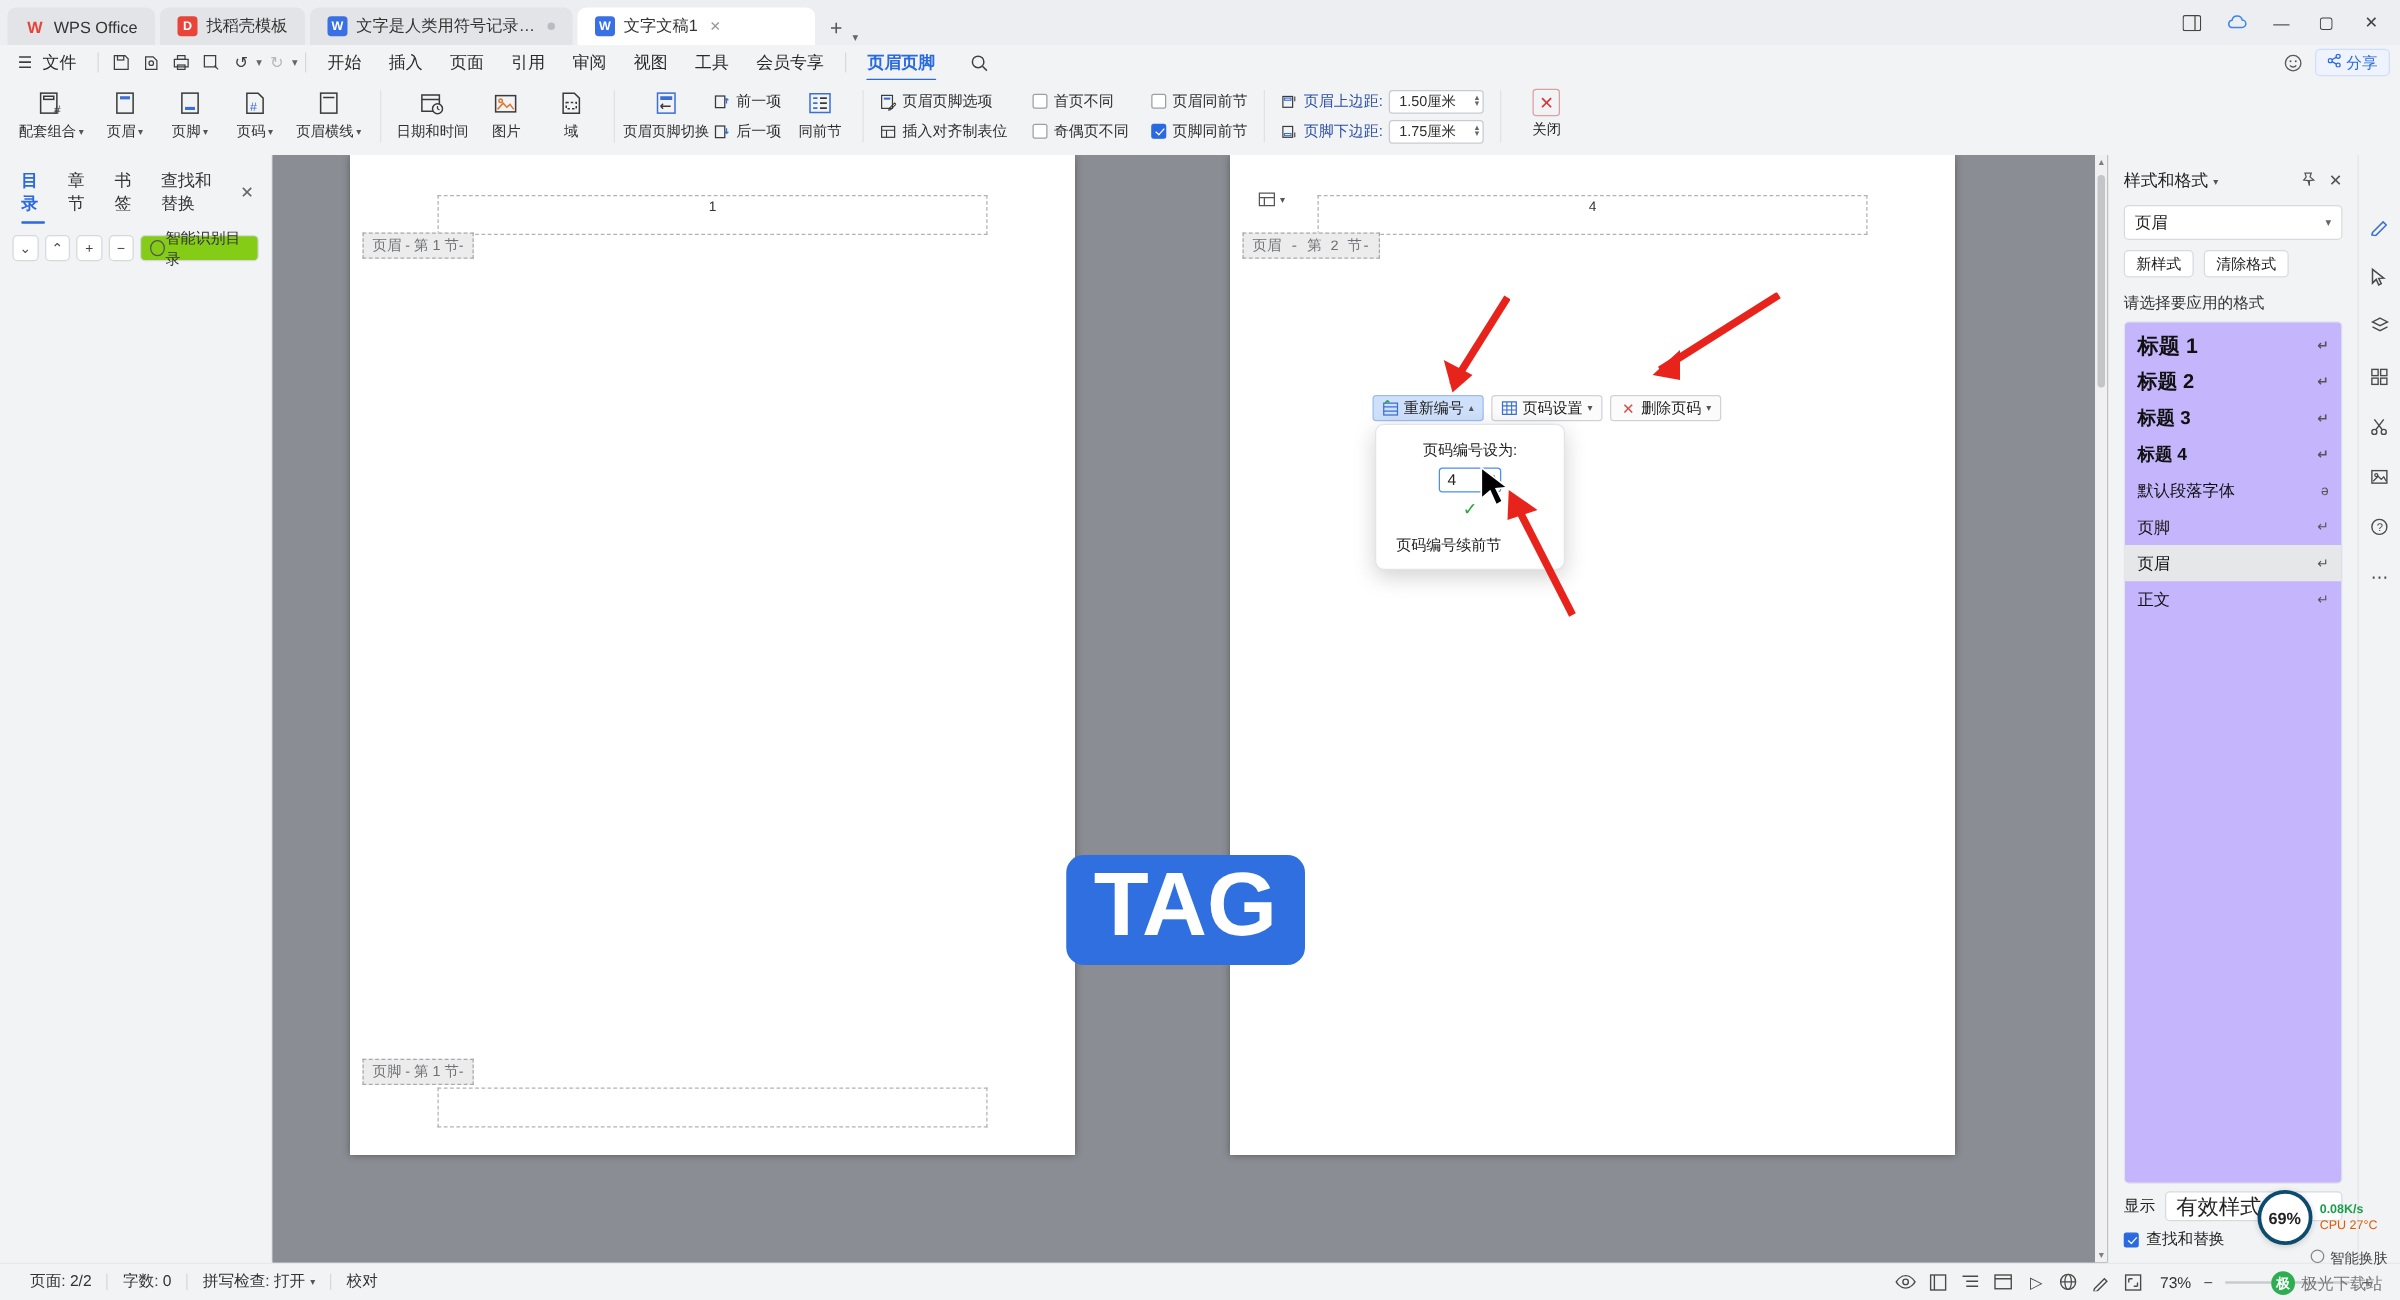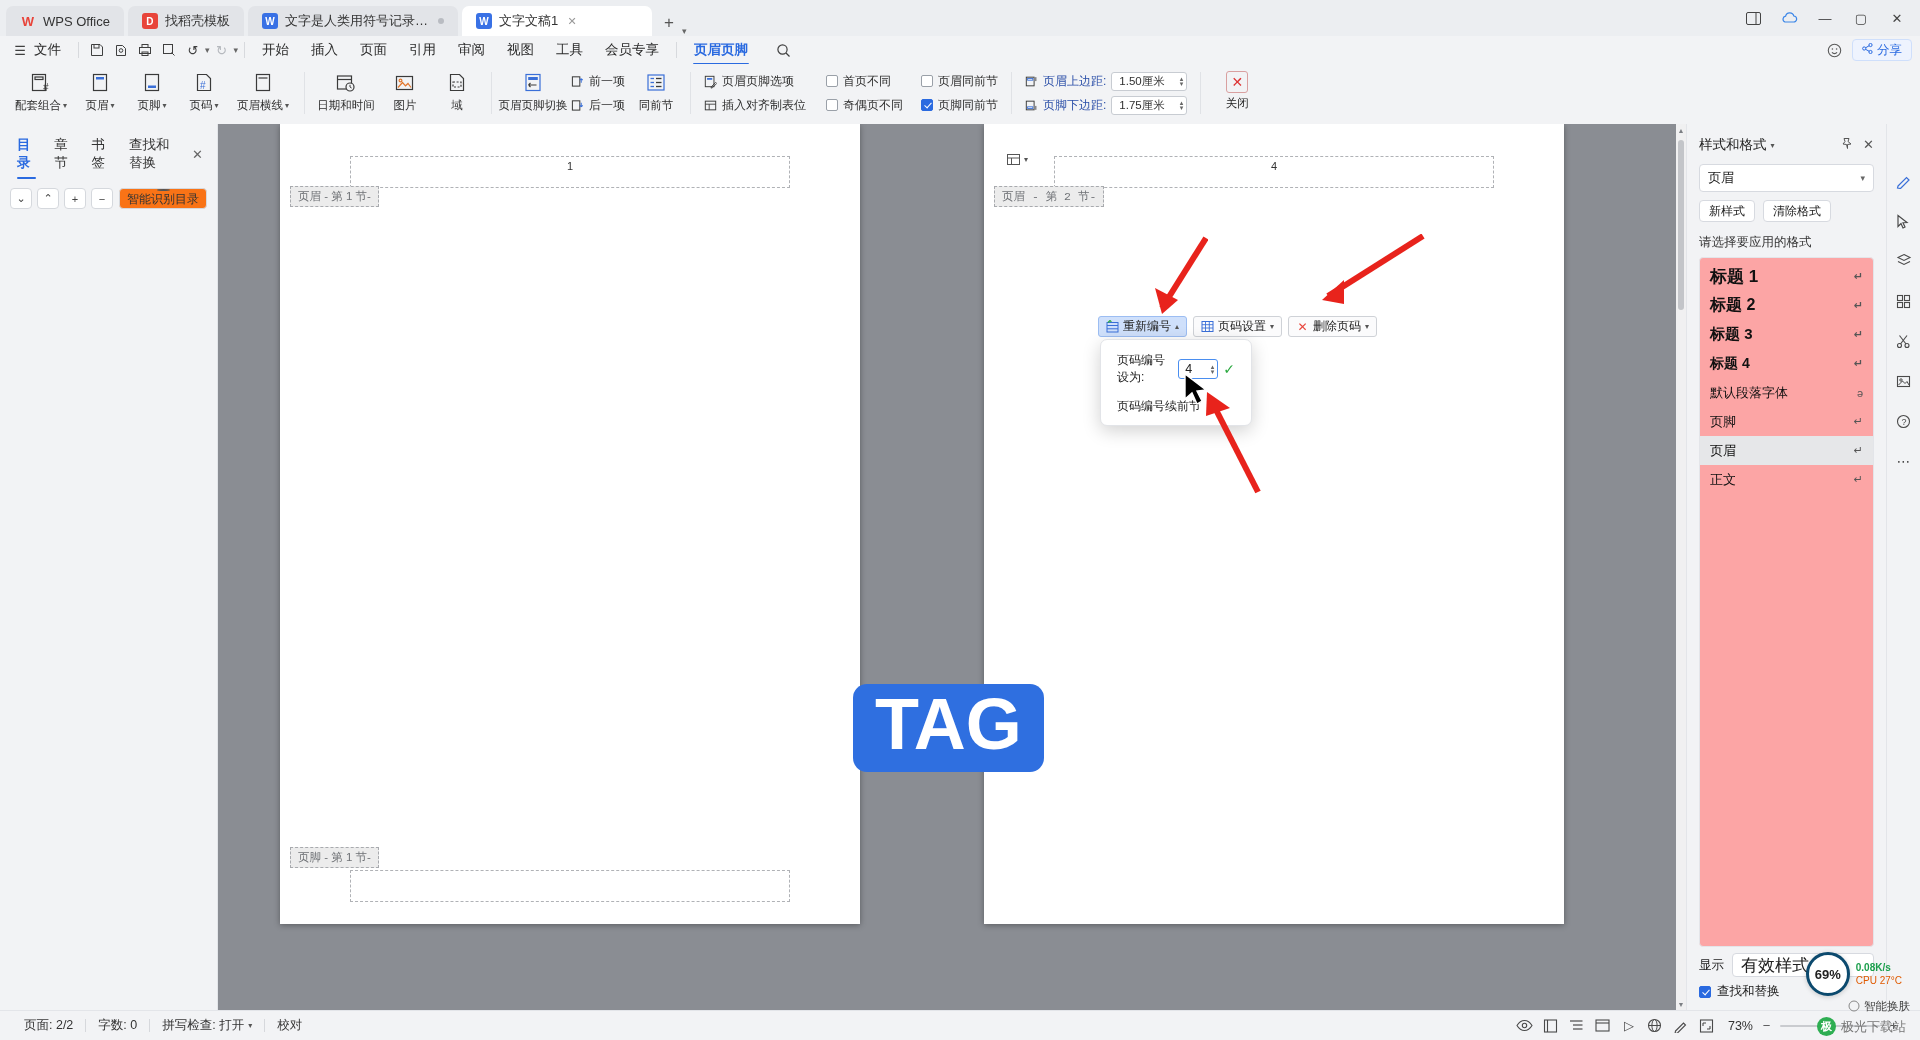--- a/index.html
+++ b/index.html
@@ -66,22 +66,22 @@
   
   #navpanel { width:218px; background:#f2f3f5; border-right:1px solid #e3e5e9; display:flex; flex-direction:column; }
   #navtabs { display:flex; align-items:center; gap:0; padding:10px 8px 4px 8px; font-size:13.5px;}
   .navtab{padding:2px 9px;color:#333;position:relative;}
   .navtab.active{color:#2a6ae0;font-weight:600;}
   .navtab.active::after{content:"";position:absolute;left:9px;right:9px;bottom:-5px;height:2px;background:#2a6ae0;border-radius:1px;}
   .navclose{margin-left:auto;padding:0 6px;color:#666;font-size:13px;}
   #navtools{display:flex;align-items:center;gap:5px;padding:10px 10px;}
   .ntbtn{width:22px;height:21px;border:1px solid #d5d8dd;border-radius:4px;background:#fff;display:flex;
          align-items:center;justify-content:center;font-size:11px;color:#444;}
-  .ntsmart{margin-left:auto;border:1px solid #d5d8dd;border-radius:4px;background:#f97316;height:21px;display:flex;
-           align-items:center;gap:0;padding:0 7px;font-size:12px;color:#333;flex-direction:column;}
+  .ntsmart{margin-left:auto;border:1px solid #d5d8dd;border-radius:4px;background:#84cc16;height:21px;display:flex;
+           align-items:center;gap:0;padding:0 7px;font-size:12px;color:#333;}
   .smico{width:13px;height:13px;border-radius:50%;border:1.3px solid #555;display:inline-block;position:relative;}
 
   
   #canvaswrap { flex:1; background:#8a8d93; position:relative; overflow:hidden;}
   #canvas { position:absolute; inset:0; background:#8a8d93; }
   .page { position:absolute; background:#fff; box-shadow:0 1px 6px rgba(0,0,0,.35); }
   .hdrzone { position:absolute; border:1px dashed #b0b2b6; }
   .hdrtag { position:absolute; background:#ececec; border:1px dashed #a8aaae; color:#6f7276;
             font-size:11.5px; padding:2px 7px; white-space:nowrap;}
   .pgnum { position:absolute; font-size:11px; color:#333; }
@@ -94,21 +94,21 @@
   #hftoolbar{position:absolute;display:flex;align-items:center;gap:6px;}
   .hfbtn{display:flex;align-items:center;gap:4px;height:21px;padding:0 7px;border:1px solid #cfd2d7;border-radius:3px;
          background:#fbfbfc;font-size:12px;color:#222;white-space:nowrap;}
   .hfbtn.sel{background:#cfe0fb;border-color:#9cbdf2;}
   .hfico{width:13px;height:13px;display:flex;align-items:center;justify-content:center;}
   .caretd{font-size:8px;color:#555;}
 
   
   #popup{position:absolute;background:#fff;border:1px solid #e2e4e8;border-radius:7px;
          box-shadow:0 5px 18px rgba(0,0,0,.18); padding:12px 16px 10px 16px; width:152px;}
-  .poprow{display:flex;align-items:center;gap:5px;font-size:12px;color:#222;}
+  .poprow{display:flex;align-items:center;gap:5px;font-size:12px;color:#222;flex-direction:column;}
   .popinput{border:1px solid #4a8ef0;border-radius:3px;background:#fff;height:20px;width:50px;display:flex;
             align-items:center;justify-content:space-between;padding:0 3px 0 6px;font-size:12.5px;}
   .popcheck{color:#2aa83f;font-size:14px;font-weight:bold;}
   .poplink{font-size:12px;color:#222;margin-top:12px;}
 
   
   .arrow{position:absolute;pointer-events:none;}
 
   
   #watermark{position:absolute;display:flex;align-items:center;gap:10px;}
@@ -121,21 +121,21 @@
   
   #rightpanel{width:200px;background:#f2f3f5;border-left:1px solid #e3e5e9;display:flex;flex-direction:column;}
   #rphead{display:flex;align-items:center;padding:12px 12px 8px 12px;font-size:13.5px;color:#222;gap:4px;}
   #rphead .rpicons{margin-left:auto;display:flex;gap:10px;color:#555;font-size:13px;}
   .rpselect{margin:2px 12px 0 12px;height:28px;border:1px solid #d7dae0;border-radius:4px;background:#fff;
             display:flex;align-items:center;padding:0 8px;font-size:13px;color:#222;}
   .rpselect .cd{margin-left:auto;font-size:9px;color:#666;}
   .rpbtns{display:flex;gap:8px;padding:8px 12px 4px 12px;}
   .rpbtn{border:1px solid #d7dae0;border-radius:4px;background:#fff;height:22px;padding:0 9px;font-size:12px;display:flex;align-items:center;}
   .rplabel{padding:8px 12px 6px 12px;font-size:12.5px;color:#333;}
-  .rplist{margin:0 12px;background:#fca5a5;border:1px solid #e3e5e9;border-radius:4px;flex:1;overflow:hidden;padding:4px 0;}
+  .rplist{margin:0 12px;background:#c4b5fd;border:1px solid #e3e5e9;border-radius:4px;flex:1;overflow:hidden;padding:4px 0;}
   .rpitem{display:flex;align-items:center;height:29px;padding:0 10px;font-size:13px;color:#111;}
   .rpitem.sel{background:#e6e7e9;}
   .rpitem .mark{margin-left:auto;color:#555;font-size:11px;}
   .rpitem.h1{font-size:17px;font-weight:bold;}
   .rpitem.h2{font-size:16px;font-weight:bold;}
   .rpitem.h3{font-size:15px;font-weight:bold;}
   .rpitem.h4{font-size:14px;font-weight:bold;}
   #rpfoot{padding:6px 12px 4px 12px;display:flex;align-items:center;gap:8px;font-size:12.5px;}
   .rpfsel{flex:1;border:1px solid #d7dae0;border-radius:4px;background:#fff;height:24px;display:flex;align-items:center;padding:0 8px;font-size:17px;}
   #rppreview{padding:2px 12px 10px 12px;display:flex;align-items:center;gap:6px;font-size:12.5px;}

